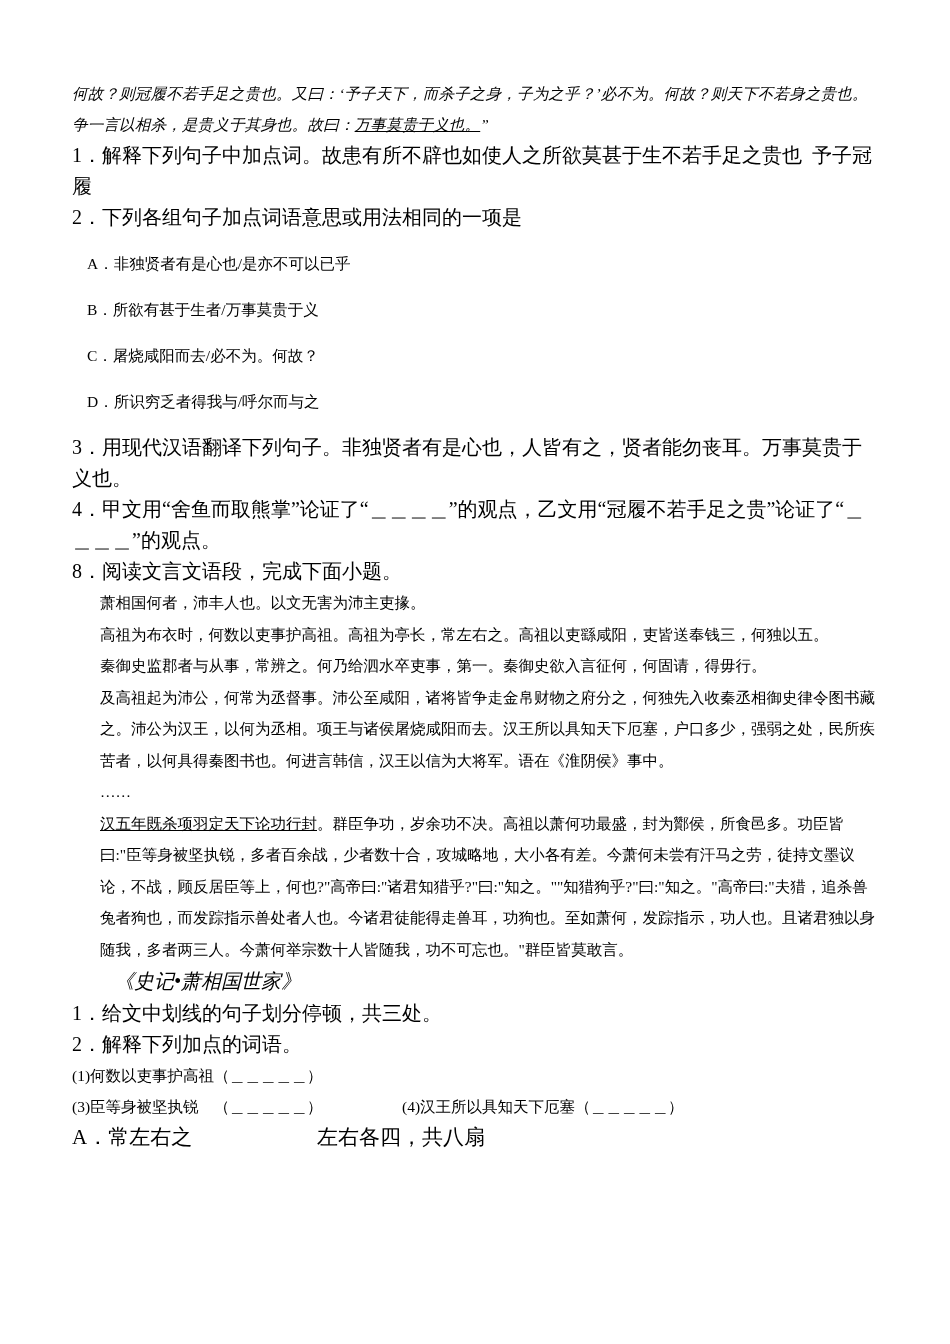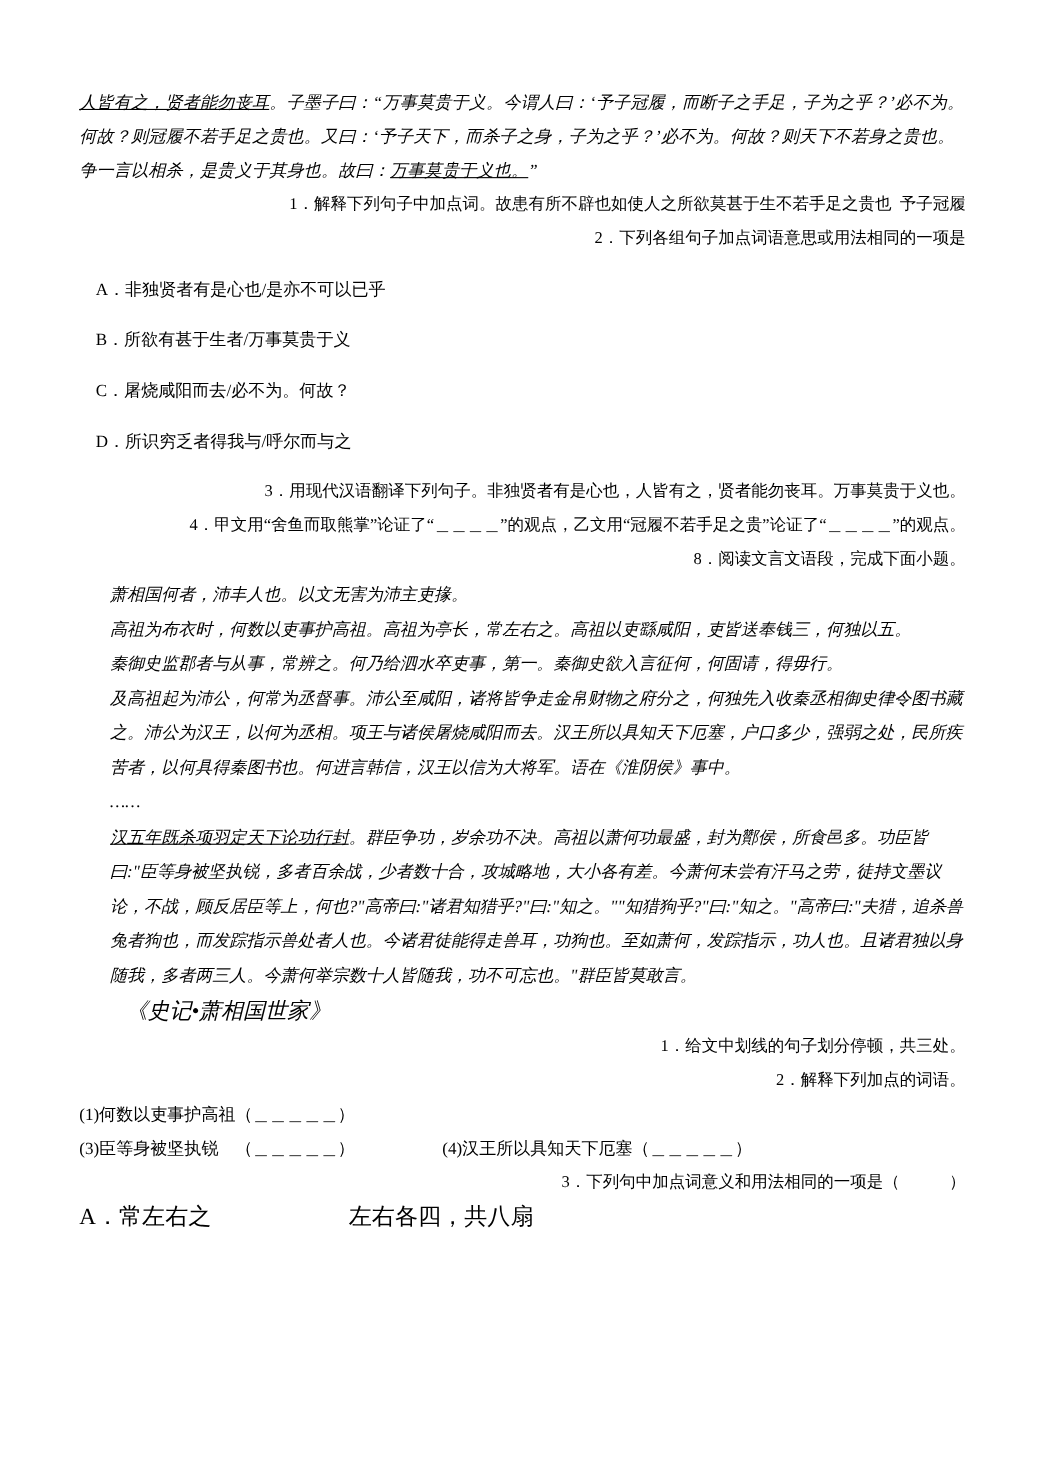--- a/index.html
+++ b/index.html
@@ -34,28 +34,26 @@
   }
   .u {
     text-decoration: underline;
   }
   .indent-blk { padding-left: 28px; }
   .blkline {
     font-size: 15.5px;
     line-height: 31.5px;
     margin: 0;
     white-space: pre-wrap;
-    font-style: italic;
   }
   .qline {
-    font-size: 15px;
+    font-size: 20px;
     line-height: 31px;
     margin: 0;
     white-space: pre-wrap;
-    text-align: right;
   }
   .spaced {
     letter-spacing: 7px;
   }
   .opt {
     font-size: 15.5px;
     line-height: 31px;
     margin: 15px;
     white-space: pre-wrap;
   }
@@ -77,21 +75,20 @@
     font-size: 21px;
     line-height: 31px;
   }
   .row-a > span:first-child { width: 245px; flex: none; }
 </style>
 </head>
 <body>
 
 <div class="page">
 
-  <p class="ln italic"><span class="u">人皆有之，贤者能勿丧耳</span><span>。子墨子曰：“万事莫贵于义。今谓人曰：‘予子冠履，而断子之手足，子为之乎？’必不为。</span></p>
 
   <p class="ln italic"><span>何故？则冠履不若手足之贵也。又曰：‘予子天下，而杀子之身，子为之乎？’必不为。何故？则天下不若身之贵也。</span></p>
 
   <p class="ln italic"><span>争一言以相杀，是贵义于其身也。故曰：</span><span class="u">万事莫贵于义也。</span><span>”</span></p>
 
   <p class="qline">1．解释下列句子中加点词。故患有所不辟也如使人之所欲莫甚于生不若手足之贵也  予子冠履</p>
   <p class="qline">2．下列各组句子加点词语意思或用法相同的一项是</p>
 
   <p class="opt">A．非独贤者有是心也/是亦不可以已乎</p>
   <p class="opt">B．所欲有甚于生者/万事莫贵于义</p>
@@ -117,20 +114,19 @@
   <p class="qline">2．解释下列加点的词语。</p>
 
   <div class="two-col">
     <span>(1)何数以吏事护高祖（＿＿＿＿＿）</span>
   </div>
   <div class="two-col">
     <span>(3)臣等身被坚执锐　（＿＿＿＿＿）</span>
     <span>(4)汉王所以具知天下厄塞（＿＿＿＿＿）</span>
   </div>
 
-  <p class="qline">3．下列句中加点词意义和用法相同的一项是（　　　）</p>
 
   <div class="row-a">
     <span>A．常左右之</span>
     <span>左右各四，共八扇</span>
   </div>
 
 </div>
 
 </body></html>

